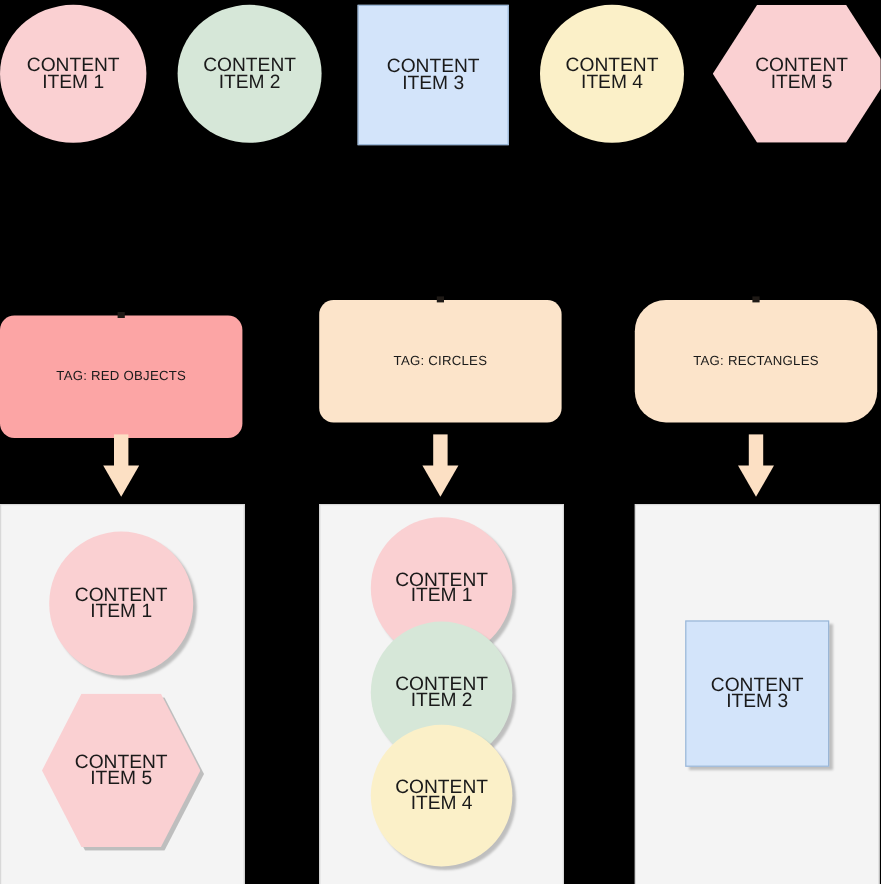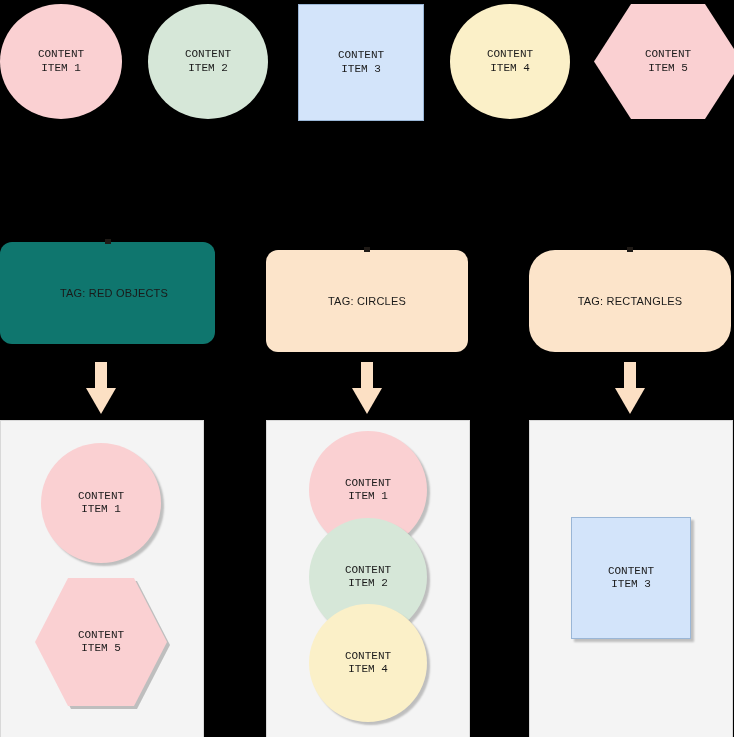--- a/index.html
+++ b/index.html
@@ -14,24 +14,24 @@
     background: #000000;
     overflow: hidden;
     font-family: "Liberation Sans", sans-serif;
   }
 
   .shape-label {
     position: absolute;
     left: 0;
     right: 0;
     text-align: center;
-    font-size: 11px;
+    font-size: 16px;
     line-height: 13.5px;
     color: #1a1a1a;
-    font-family: Liberation Mono, monospace;
+    font-family: Liberation Sans, sans-serif;
     white-space: pre-line;
     pointer-events: none;
   }
 
   
   .src {
     position: absolute;
     display: flex;
     align-items: center;
     justify-content: center;
@@ -145,21 +145,21 @@
   <div class="src src-circle" style="left:450px; top:4px; width:120px; height:115px; background:#fbf0c8;">
     <span class="shape-label">CONTENT
 ITEM 4</span>
   </div>
 
   <div class="src hexmask" style="left:594px; top:4px; width:148px; height:115px; background:#fad0d2;">
     <span class="shape-label">CONTENT
 ITEM 5</span>
   </div>
 
-  <div class="tagbox" style="left:0px; top:242px; width:202px; height:102px; background:#0f766e;padding-left:13px;">
+  <div class="tagbox" style="left:0px; top:263px; width:202px; height:102px; background:#fca5a5;">
     <span class="tag-notch"></span>
     <span class="tag-text">TAG: RED OBJECTS</span>
   </div>
 
   <div class="tagbox" style="left:266px; top:250px; width:202px; height:102px; background:#fce4ca;">
     <span class="tag-notch"></span>
     <span class="tag-text">TAG: CIRCLES</span>
   </div>
 
   <div class="tagbox" style="left:529px; top:250px; width:202px; height:102px; background:#fce4ca;border-radius:26px;">

